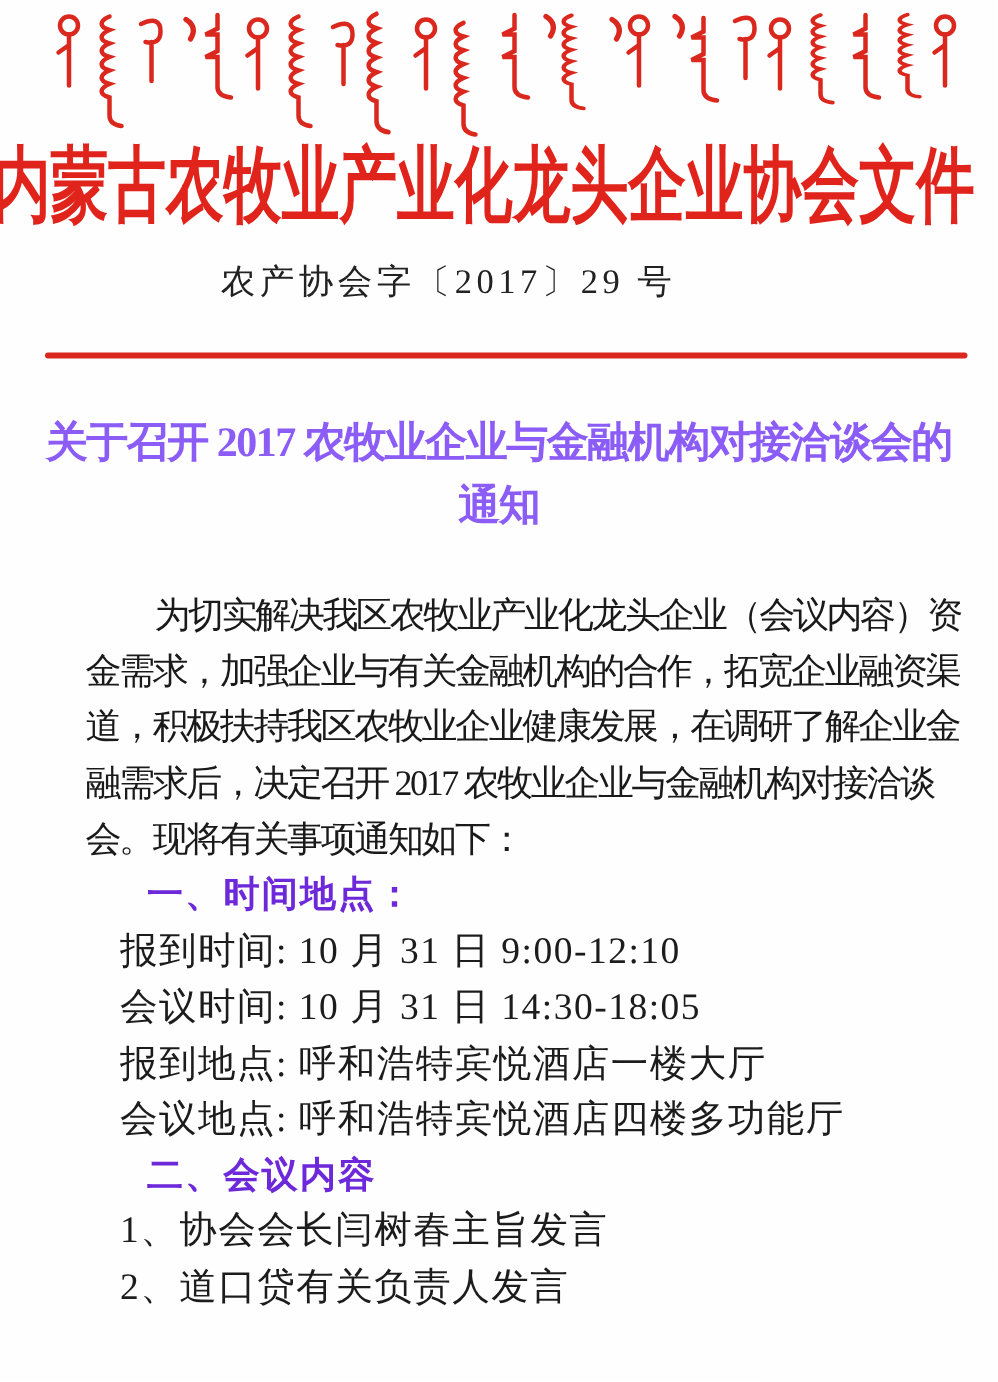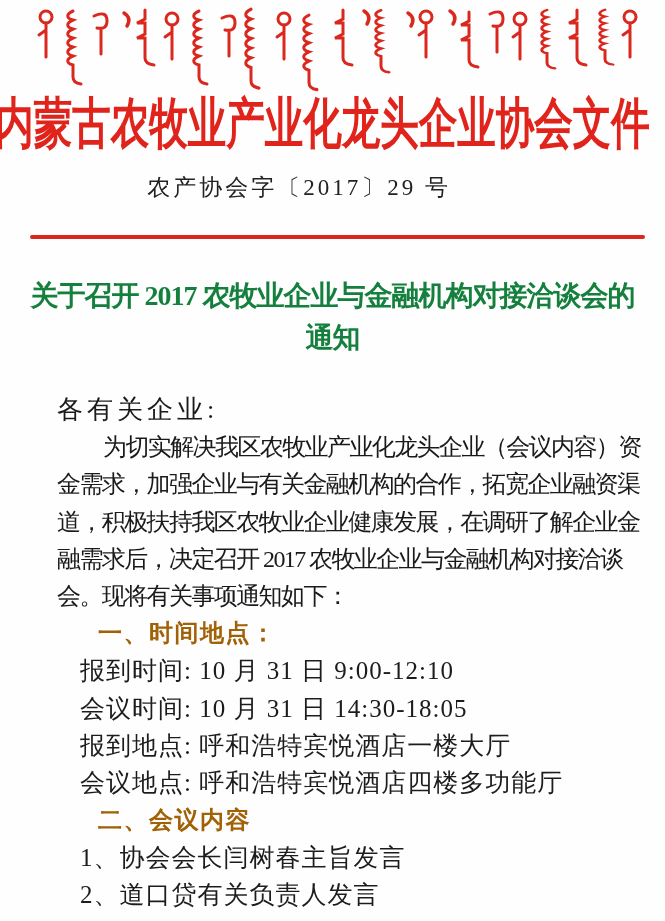--- a/index.html
+++ b/index.html
@@ -34,40 +34,40 @@
 
   
   .red-rule{
     position:absolute;top:235px;left:30px;width:615px;height:4px;
     background:#da281e;border-radius:2px;
   }
 
   
   .notice-title{
     position:absolute;top:275px;left:0;width:665px;text-align:center;
-    font-weight:900;color:#15803d;
+    font-weight:900;color:#8b5cf6;
   }
   .notice-title .t-line{
     font-size:28px;line-height:42px;letter-spacing:-1px;white-space:nowrap;
   }
 
   
   .body{
     position:absolute;top:391px;left:57px;width:560px;
   }
   .line{
     height:37.3px;display:flex;align-items:center;white-space:nowrap;
   }
   .line--salutation{font-size:26px;letter-spacing:4px;}
   .line--paragraph{font-size:24px;letter-spacing:-1.6px;}
   .line--paragraph.indent{padding-left:46px;}
   .line--heading{
     font-size:24px;font-weight:bold;letter-spacing:1.5px;
     font-family:"Liberation Sans","DejaVu Sans",sans-serif;
-    padding-left:41px;color:#a16207;
+    padding-left:41px;color:#6d28d9;
   }
   .line--item{font-size:25px;letter-spacing:1px;padding-left:23px;color:#1c1c1c;}
 </style>
 </head>
 <body>
 
 <div class="page">
 
   <svg class="mongolian" viewBox="0 0 612 92" xmlns="http://www.w3.org/2000/svg" aria-hidden="true">
     <defs>
@@ -121,21 +121,20 @@
   <div class="doc-number">农产协会字〔2017〕29 号</div>
 
   <div class="red-rule"></div>
 
   <div class="notice-title">
     <div class="t-line">关于召开 2017 农牧业企业与金融机构对接洽谈会的</div>
     <div class="t-line">通知</div>
   </div>
 
   <div class="body">
-    <div class="line line--salutation">各有关企业:</div>
     <div>
 
     <div class="line line--paragraph indent">为切实解决我区农牧业产业化龙头企业（会议内容）资</div>
         <div class="line line--paragraph">金需求，加强企业与有关金融机构的合作，拓宽企业融资渠</div>
         <div class="line line--paragraph">道，积极扶持我区农牧业企业健康发展，在调研了解企业金</div>
         <div class="line line--paragraph">融需求后，决定召开 2017 农牧业企业与金融机构对接洽谈</div>
         <div class="line line--paragraph">会。现将有关事项通知如下：</div>
         <div class="line line--heading">一、时间地点：</div>
         <div class="line line--item">报到时间: 10 月 31 日 9:00-12:10</div>
         <div class="line line--item">会议时间: 10 月 31 日 14:30-18:05</div>

